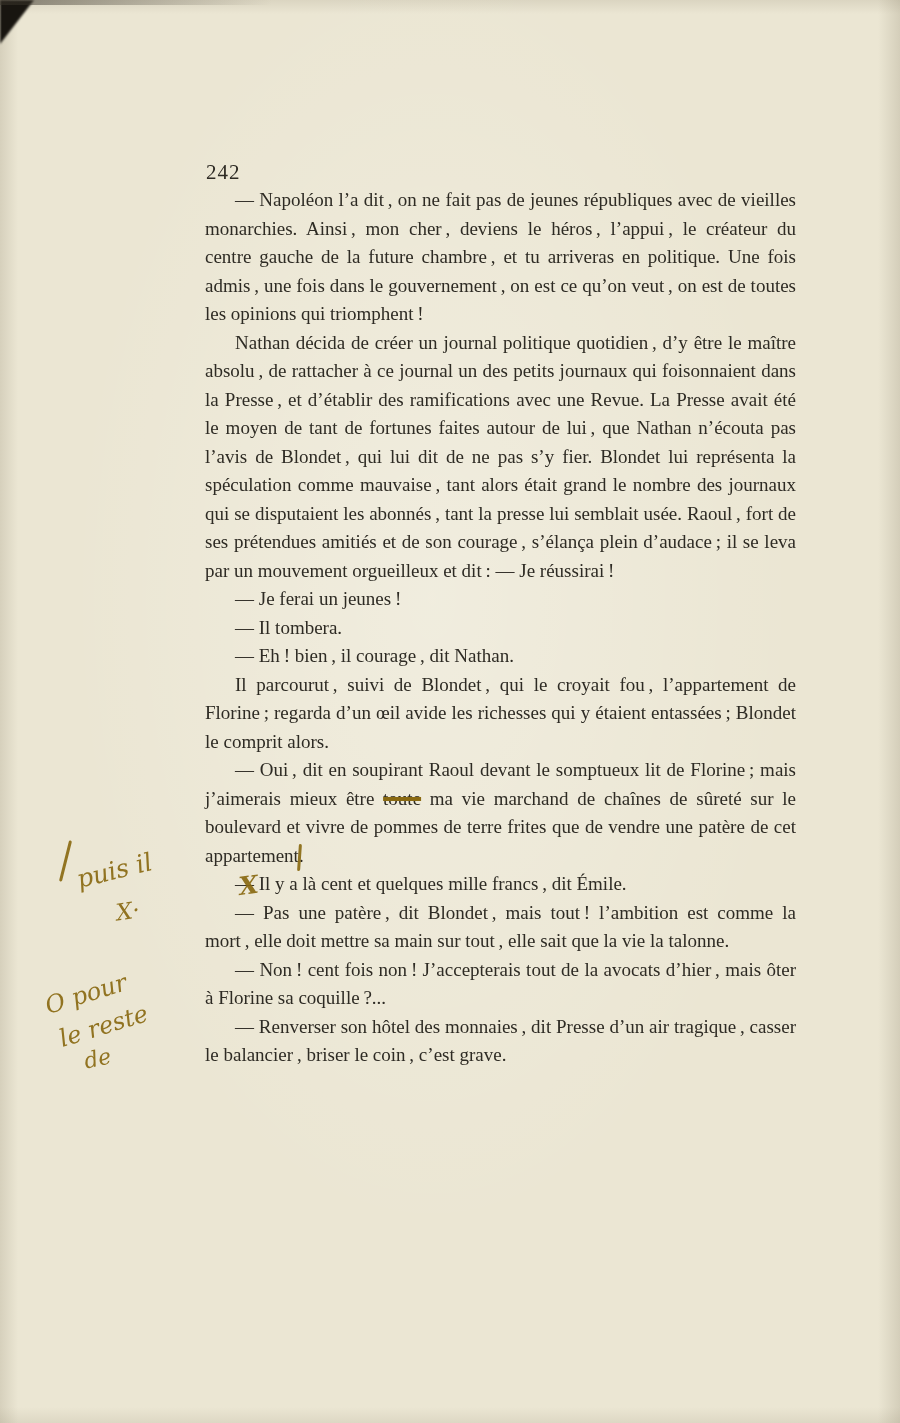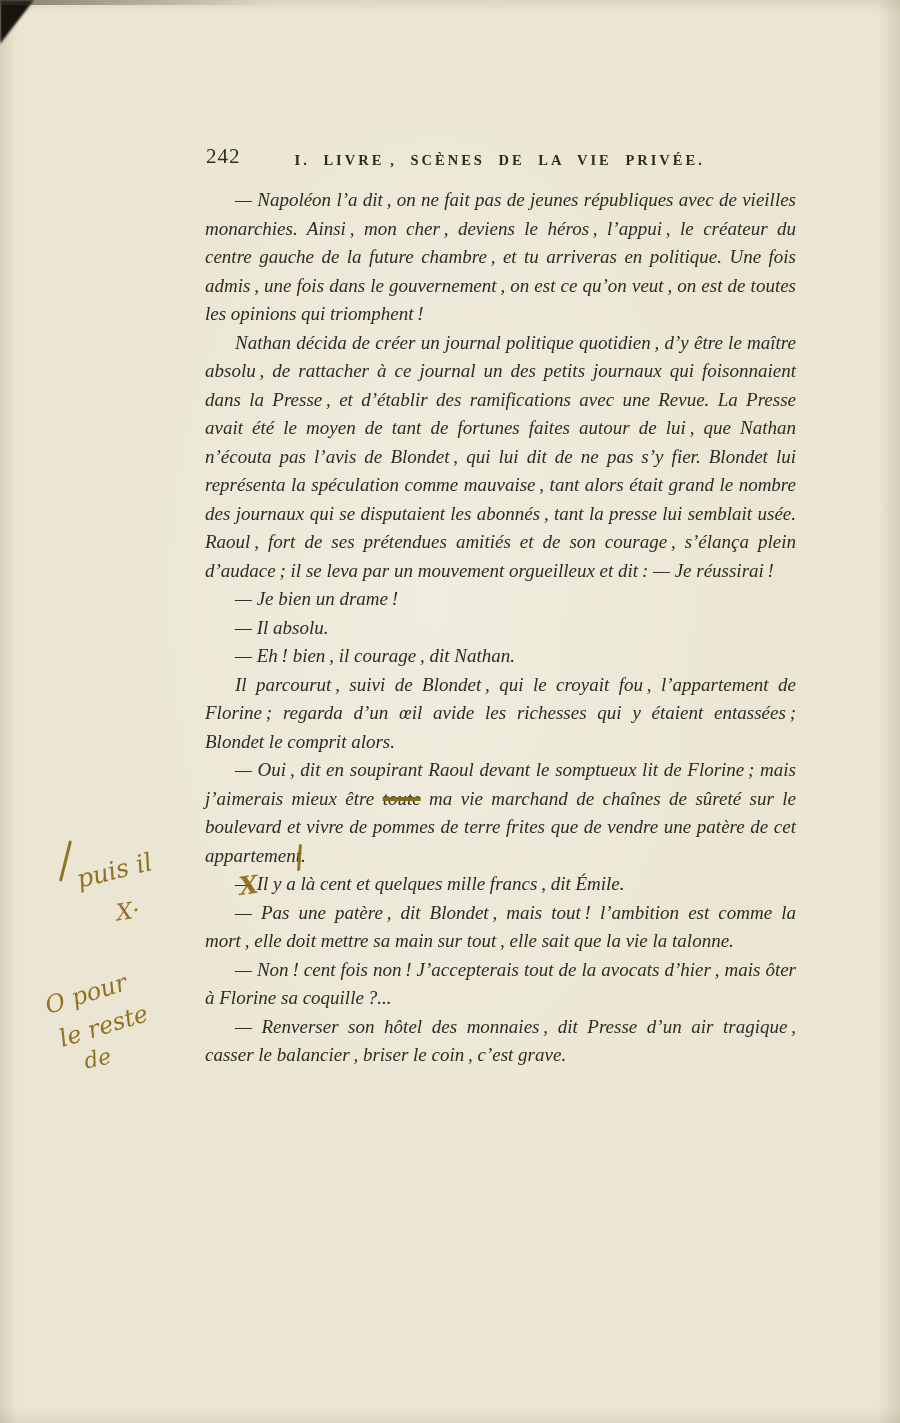--- a/index.html
+++ b/index.html
@@ -26,37 +26,37 @@
     border-top: 44px solid #181510;
     border-right: 34px solid transparent;
     filter: blur(1px);
   }
   .edge-top-smudge {
     position: absolute; top: 0; left: 0; width: 320px; height: 5px;
     background: linear-gradient(to right, #3a352b, rgba(58,53,43,0) 85%);
     opacity: .55;
   }
   .header {
-    position: absolute; top: 144px; left: 206px; width: 590px;
-    display: flex; align-items: flex-end;
+    position: absolute; top: 160px; left: 206px; width: 590px;
+    display: flex; align-items: flex-start;
   }
   .pagenum { font-size: 21px; letter-spacing: 1px; }
   .running-title {
     margin-left: 54px;
     font-size: 14.5px; font-weight: bold;
     letter-spacing: 3px; word-spacing: 7px;
     white-space: nowrap;
   }
   .textblock {
     position: absolute; top: 186px; left: 205px; width: 591px;
     font-size: 19px; line-height: 28.5px;
     text-align: justify;
   }
   .textblock p { margin: 0; }
-  .textblock p.indent { text-indent: 30px; font-style: italic; }
+  .textblock p.indent { text-indent: 30px; }
   .struck {
     text-decoration: line-through;
     text-decoration-color: var(--annotation, #8a6a12);
     text-decoration-thickness: 3.5px;
   }
   .hw {
     position: absolute;
     color: var(--annotation, #8a6a12);
     font-style: italic;
     font-family: "DejaVu Serif", serif;
@@ -77,28 +77,27 @@
 </head>
 <body style="--paper: #ebe6d3; --ink: #2e2b24; --annotation: #8a6a12;">
 
 <div class="page">
 
   <div class="corner-tl"></div>
   <div class="edge-top-smudge"></div>
 
   <div class="header">
     <span class="pagenum">242</span>
-    <span class="running-title">I. LIVRE , SCÈNES DE LA VIE PRIVÉE.</span>
   </div>
 
   <div class="textblock">
       <p class="indent"><span>— Napoléon l’a dit , on ne fait pas de jeunes républiques avec de vieilles monarchies. Ainsi , mon cher , deviens le héros , l’appui , le créateur du centre gauche de la future chambre , et tu arriveras en politique. Une fois admis , une fois dans le gouvernement , on est ce qu’on veut , on est de toutes les opinions qui triomphent !</span></p>
       <p class="indent"><span>Nathan décida de créer un journal politique quotidien , d’y être le maître absolu , de rattacher à ce journal un des petits journaux qui foisonnaient dans la Presse , et d’établir des ramifications avec une Revue. La Presse avait été le moyen de tant de fortunes faites autour de lui , que Nathan n’écouta pas l’avis de Blondet , qui lui dit de ne pas s’y fier. Blondet lui représenta la spéculation comme mauvaise , tant alors était grand le nombre des journaux qui se disputaient les abonnés , tant la presse lui semblait usée. Raoul , fort de ses prétendues amitiés et de son courage , s’élança plein d’audace ; il se leva par un mouvement orgueilleux et dit : — Je réussirai !</span></p>
-      <p class="indent"><span>— Je bien un drame !</span></p>
-      <p class="indent"><span>— Il absolu.</span></p>
+      <p class="indent"><span>— Je ferai un jeunes !</span></p>
+      <p class="indent"><span>— Il tombera.</span></p>
       <p class="indent"><span>— Eh ! bien , il courage , dit Nathan.</span></p>
       <p class="indent"><span>Il parcourut , suivi de Blondet , qui le croyait fou , l’appartement de Florine ; regarda d’un œil avide les richesses qui y étaient entassées ; Blondet le comprit alors.</span></p>
       <p class="indent"><span>— Oui , dit en soupirant Raoul devant le somptueux lit de Florine ; mais j’aimerais mieux être </span><span class="struck">toute</span><span> ma vie marchand de chaînes de sûreté sur le boulevard et vivre de pommes de terre frites que de vendre une patère de cet appartement.</span></p>
       <p class="indent"><span>— Il y a là cent et quelques mille francs , dit Émile.</span></p>
       <p class="indent"><span>— Pas une patère , dit Blondet , mais tout ! l’ambition est comme la mort , elle doit mettre sa main sur tout , elle sait que la vie la talonne.</span></p>
       <p class="indent"><span>— Non ! cent fois non ! J’accepterais tout de la avocats d’hier , mais ôter à Florine sa coquille ?...</span></p>
       <p class="indent"><span>— Renverser son hôtel des monnaies , dit Presse d’un air tragique , casser le balancier , briser le coin , c’est grave.</span></p>
     </div>
 
   <div class="hw hw-stroke1"></div>

